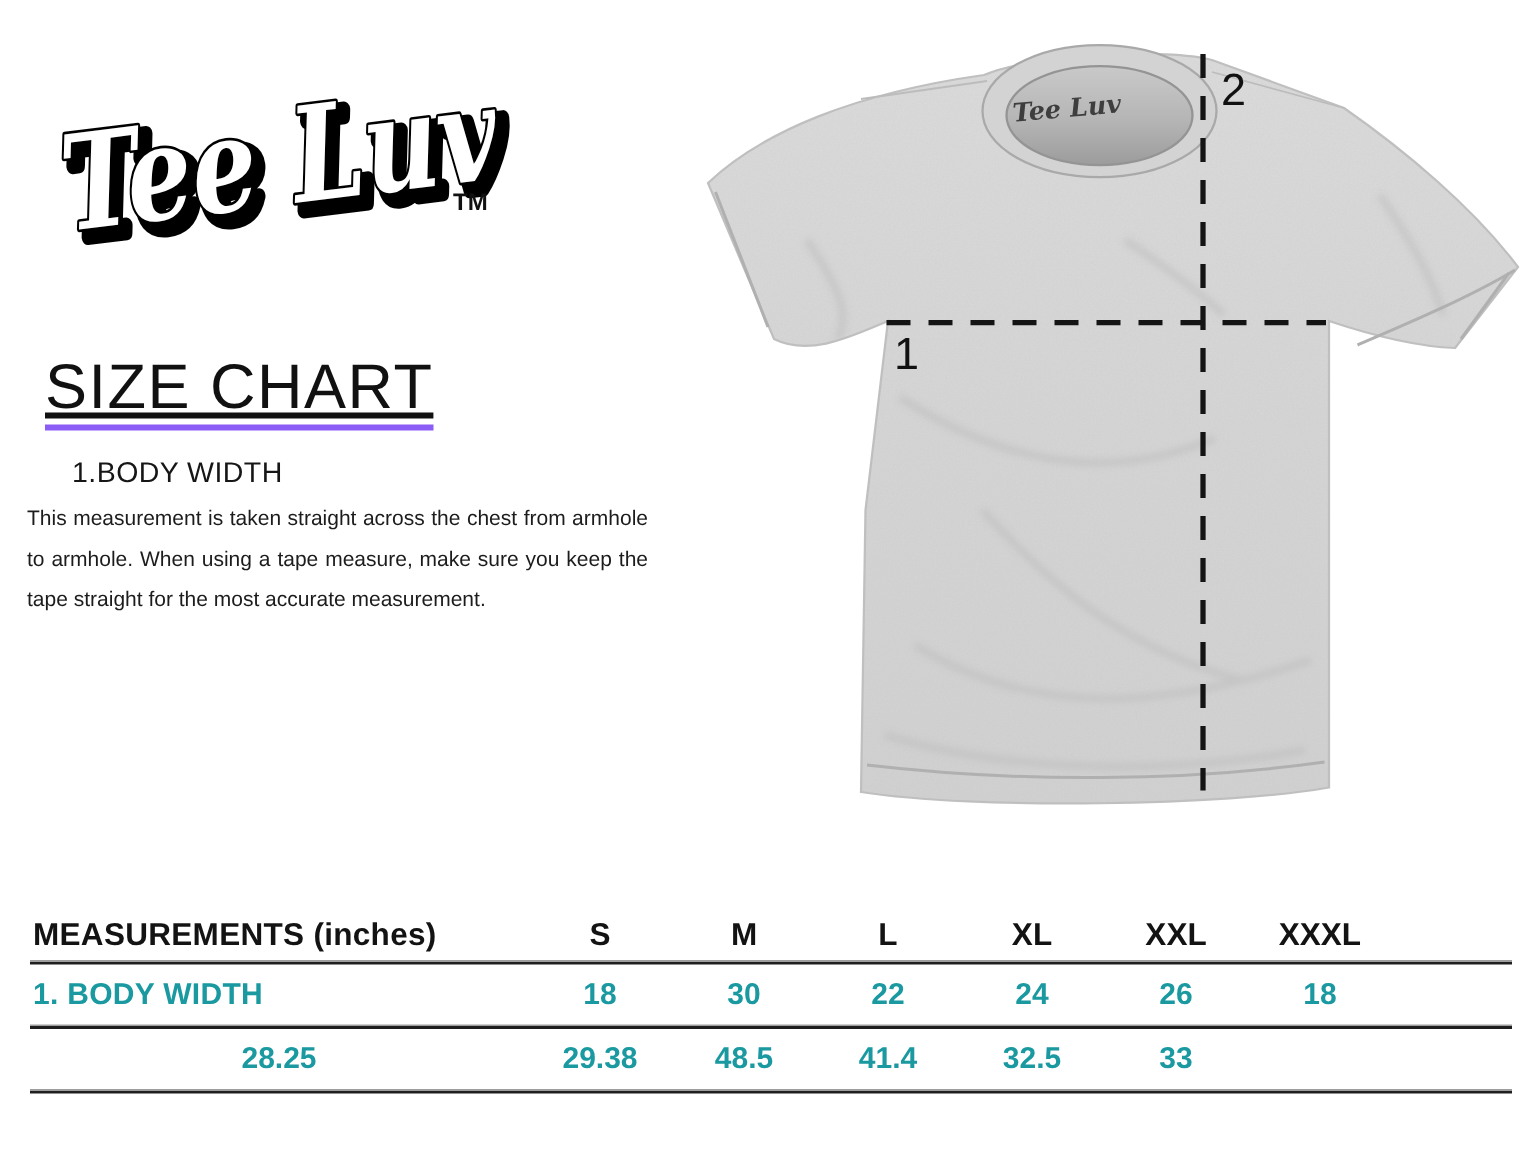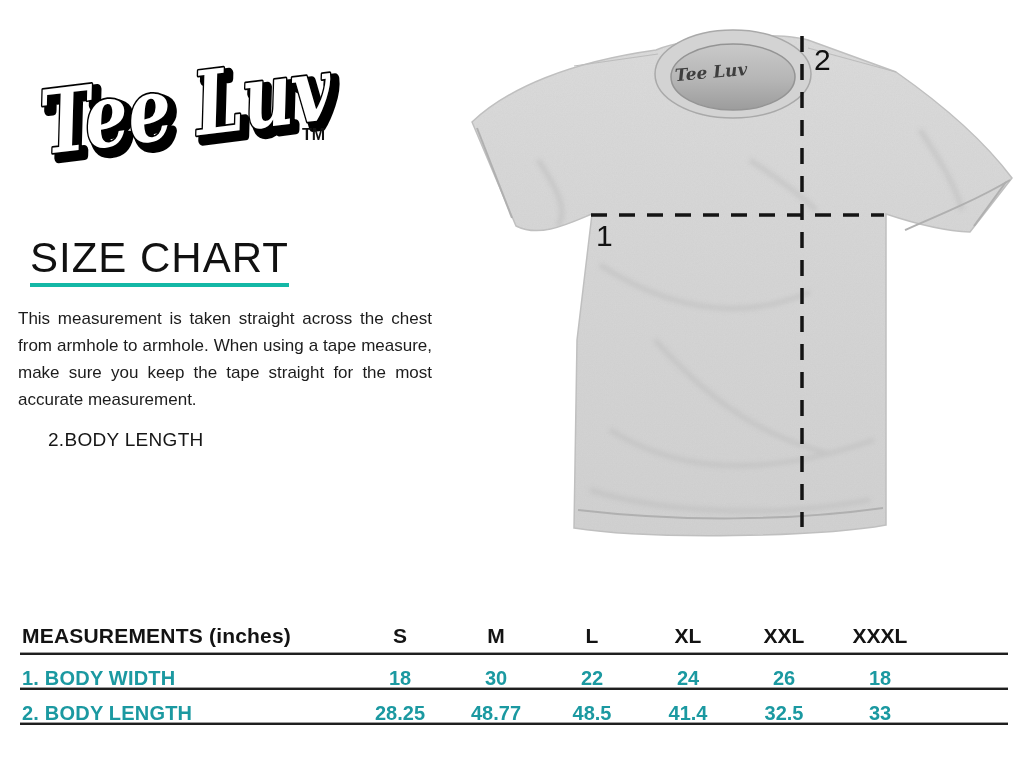--- a/index.html
+++ b/index.html
@@ -12,39 +12,39 @@
   }
 
   
   .logo { position:absolute; left:22px; top:4px; width:330px; height:210px; }
 
   
   .content { position:absolute; left:18px; top:236px; width:414px; }
   .page-title {
     display:inline-block; margin:0 0 18px 12px;
     font-size:42px; font-weight:400; letter-spacing:1px; color:#111;
-    border-bottom:4px solid #14b8a6; padding-bottom:3px; line-height:1.05;
+    border-bottom:4px solid #8b5cf6; padding-bottom:3px; line-height:1.05;text-decoration:underline;
   }
   .sec-heading {
     margin:0 0 5px 0; padding-left:30px;
     font-size:19px; font-weight:400; color:#161616; letter-spacing:.3px;
   }
   .sec-body {
-    margin:0 0 16px 0; font-size:17px; line-height:27px;
+    margin:0 0 16px 0; font-size:14px; line-height:27px;
     text-align:justify; color:#1c1c1c;
   }
 
   
   .shirt-wrap { position:absolute; left:450px; top:10px; width:574px; height:560px; }
 
   
   .size-table { position:absolute; left:20px; top:607px; width:988px; }
-  .trow { display:grid; grid-template-columns:332px repeat(6,96px); align-items:center;margin-top:12px; }
+  .trow { display:grid; grid-template-columns:332px repeat(6,96px); align-items:center; }
   .trow.header { height:33px; font-size:21px; font-weight:700; color:#131313; }
-  .trow.data   { height:20px; font-size:20px; font-weight:700; color:var(--accent); }
+  .trow.data   { height:40px; font-size:20px; font-weight:700; color:var(--accent); }
   .trow .cell  { text-align:center; }
   .trow .rowlabel { text-align:left; padding-left:2px; letter-spacing:.2px; }
   .rule { height:3px; width:100%;
     background:linear-gradient(to bottom,#9e9e9e 0%,#9e9e9e 34%,#1f1f1f 34%,#1f1f1f 100%);
   }
 </style>
 </head>
 <body>
 
 <div class="logo">
@@ -54,25 +54,25 @@
       <text x="165" y="133" text-anchor="middle" textLength="292" lengthAdjust="spacingAndGlyphs" font-family="'DejaVu Serif', serif" font-style="italic" font-weight="bold" font-size="88" fill="#ffffff" stroke="#000" stroke-width="3.5" paint-order="stroke" stroke-linejoin="round">Tee Luv</text>
     </g>
     <text x="280" y="136" font-size="16" font-weight="bold" fill="#111" font-family="'Liberation Sans', sans-serif">TM</text>
   </svg>
 </div>
 
 <div class="content">
   <h1 class="page-title">SIZE CHART</h1>
 
   <div>
+    <p class="sec-heading">1.BODY WIDTH</p>
     <p class="sec-body">This measurement is taken straight across the chest from armhole to armhole. When using a tape measure, make sure you keep the tape straight for the most accurate measurement.</p>
   </div>
 
   <div>
-    <p class="sec-heading">2.BODY LENGTH</p>
   </div>
 </div>
 
 <div class="shirt-wrap">
   <svg width="574" height="560" viewBox="0 0 574 560">
     <defs>
       <linearGradient id="shirtFill" x1="0" y1="0" x2="0" y2="1">
         <stop offset="0" stop-color="#dcdcdc"></stop>
         <stop offset="0.5" stop-color="#d6d6d6"></stop>
         <stop offset="1" stop-color="#d2d2d2"></stop>
@@ -166,22 +166,21 @@
     <div class="cell">18</div>
     <div class="cell">30</div>
     <div class="cell">22</div>
     <div class="cell">24</div>
     <div class="cell">26</div>
     <div class="cell">18</div>
   </div>
   <div class="rule"></div>
 
   <div class="trow data">
-    <div class="cell rowlabel">2. BODY LENGTH</div>
     <div class="cell">28.25</div>
-    <div class="cell">48.77</div>
+    <div class="cell">29.38</div>
     <div class="cell">48.5</div>
     <div class="cell">41.4</div>
     <div class="cell">32.5</div>
     <div class="cell">33</div>
   </div>
   <div class="rule"></div>
 </div>
 
 </body></html>

